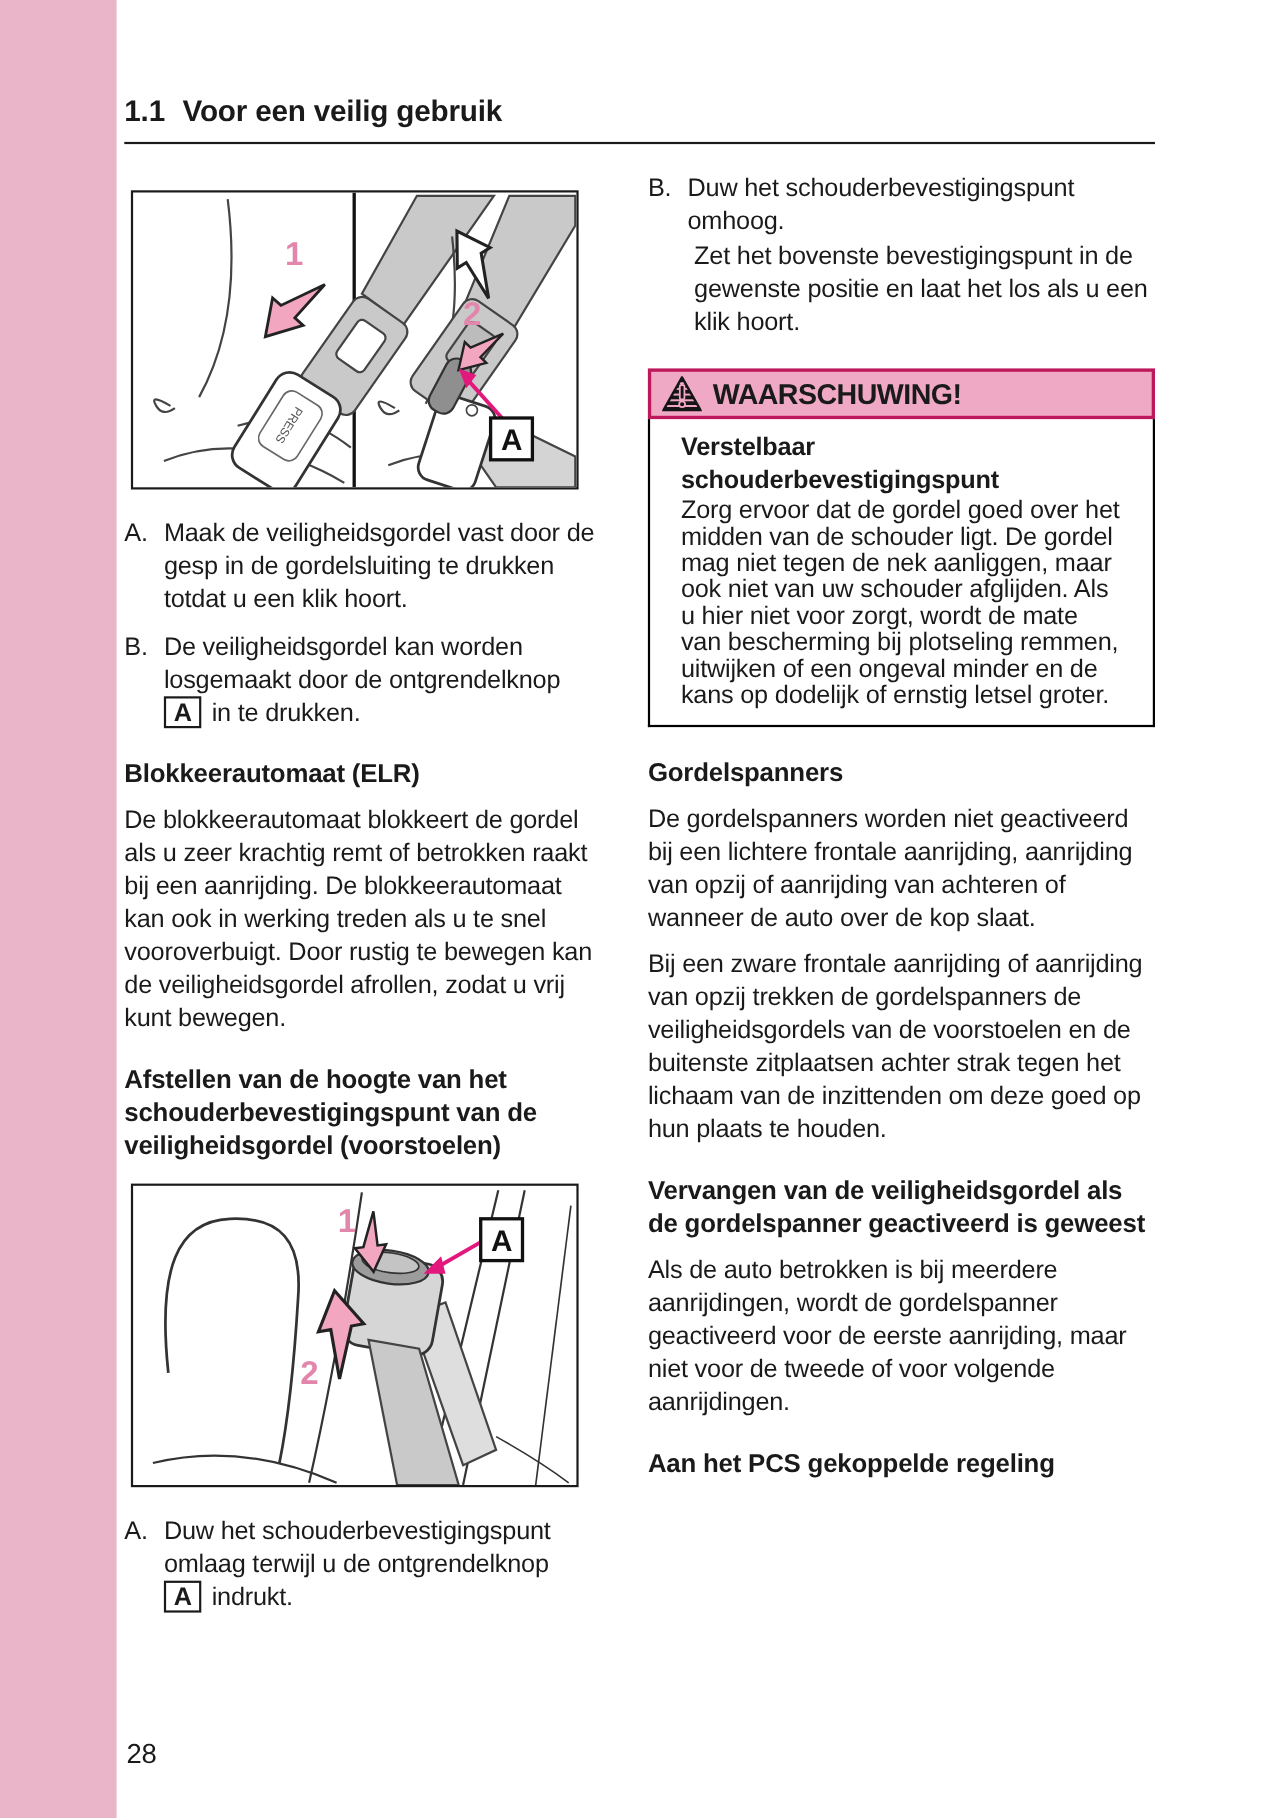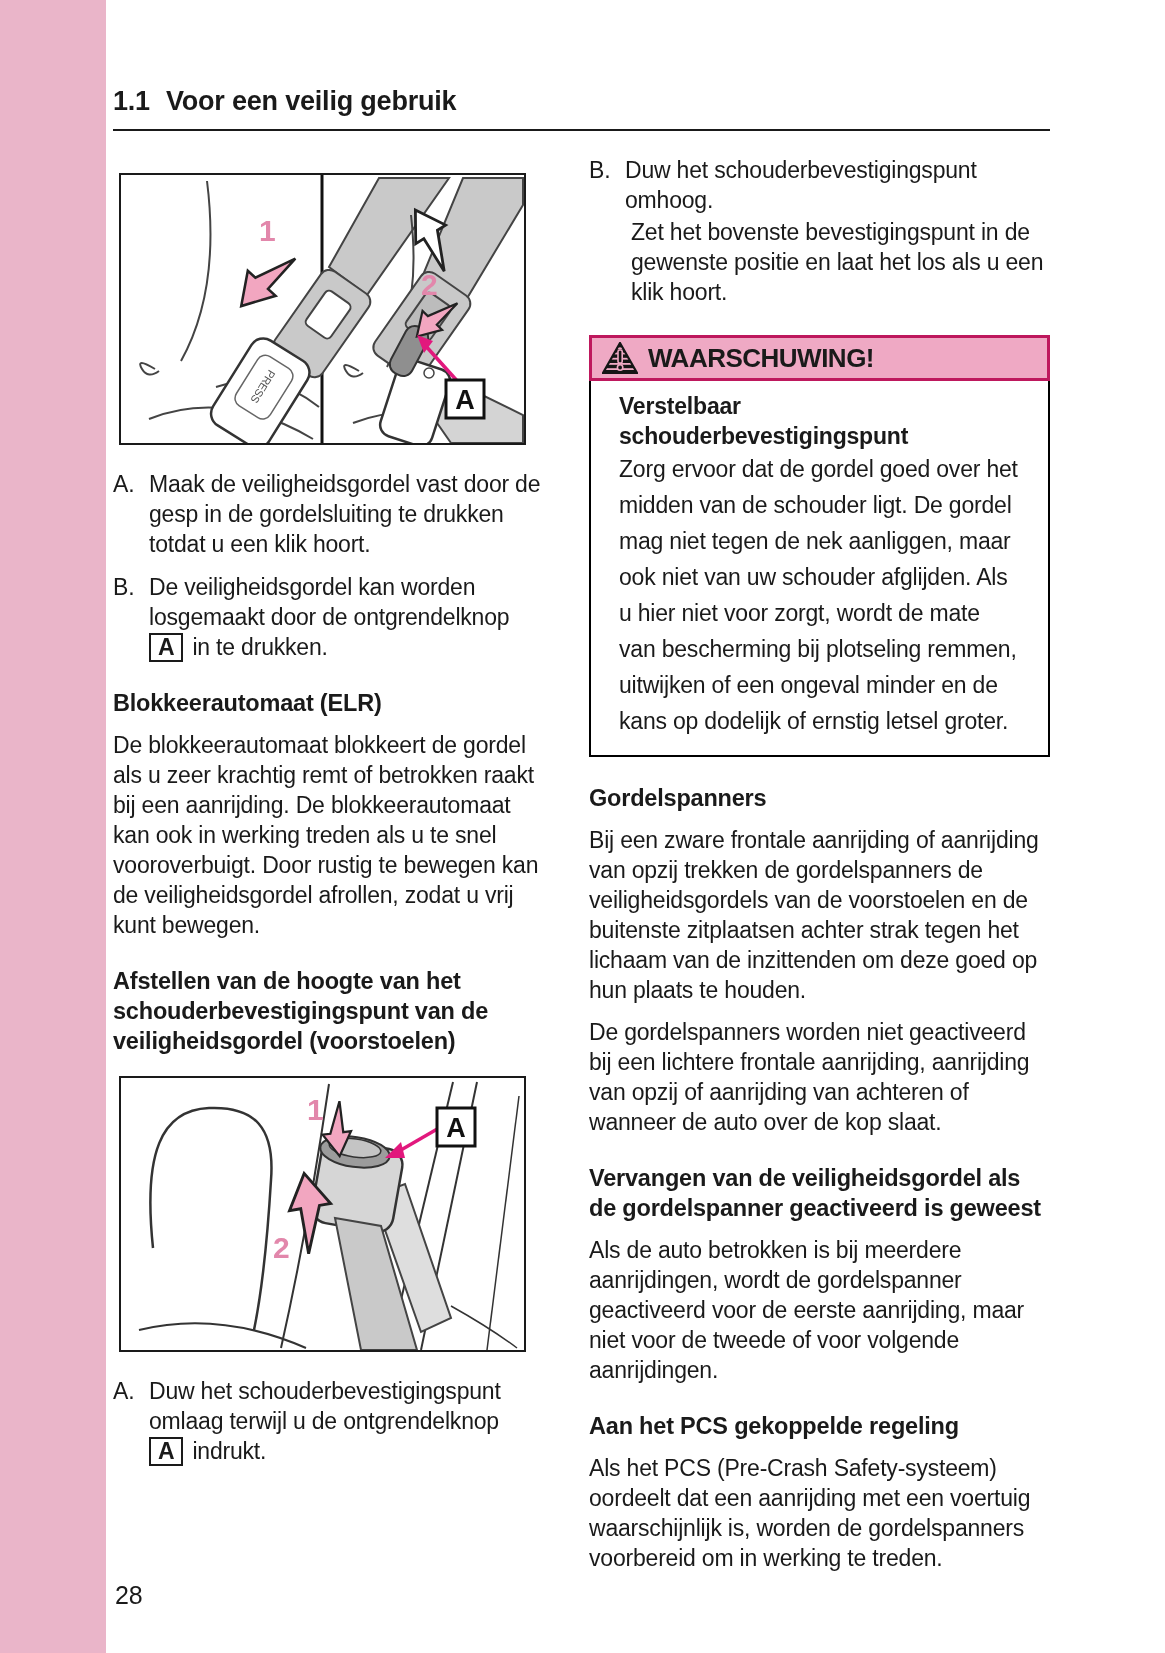--- a/index.html
+++ b/index.html
@@ -44,21 +44,21 @@
 
   .warning-box { margin-top:28px; }
   .warn-header {
     display:flex; align-items:center; gap:10px;
     background:#efa9c4; border:3px solid #be185d;
     height:40px; padding:0 10px;
   }
   .warn-title { font-size:26px; font-weight:bold; letter-spacing:-0.5px; }
   .warn-body { border:2px solid #000; border-top:none; padding:6px 28px 12px; }
   .warn-sub { font-size:23px; font-weight:bold; line-height:30px; margin:4px 0 0; max-width:310px; }
-  .warn-text { font-size:23px; line-height:36px; margin:0 0 4px; }
+  .warn-text { font-size:23px; line-height:24px; margin:0 0 4px; }
 
   .page-num { position:absolute; left:115px; top:1581px; font-size:25px; font-weight:normal; }
 </style>
 </head>
 <body>
 
 <div class="page">
   <div class="stripe"></div>
 
   <div class="content">
@@ -239,26 +239,25 @@
             </svg>
             <span class="warn-title">WAARSCHUWING!</span>
           </div>
           <div class="warn-body">
             <div class="warn-sub">Verstelbaar schouderbevestigingspunt</div>
             <p class="warn-text">Zorg ervoor dat de gordel goed over het midden van de schouder ligt. De gordel mag niet tegen de nek aanliggen, maar ook niet van uw schouder afglijden. Als u hier niet voor zorgt, wordt de mate van bescherming bij plotseling remmen, uitwijken of een ongeval minder en de kans op dodelijk of ernstig letsel groter.</p>
           </div>
         </div>
 
         <h3 class="section">Gordelspanners</h3>
+        <p class="body">De gordelspanners worden niet geactiveerd bij een lichtere frontale aanrijding, aanrijding van opzij of aanrijding van achteren of wanneer de auto over de kop slaat.</p>
         <p class="body">Bij een zware frontale aanrijding of aanrijding van opzij trekken de gordelspanners de veiligheidsgordels van de voorstoelen en de buitenste zitplaatsen achter strak tegen het lichaam van de inzittenden om deze goed op hun plaats te houden.</p>
-        <p class="body">De gordelspanners worden niet geactiveerd bij een lichtere frontale aanrijding, aanrijding van opzij of aanrijding van achteren of wanneer de auto over de kop slaat.</p>
 
         <h3 class="section">Vervangen van de veiligheidsgordel als de gordelspanner geactiveerd is geweest</h3>
         <p class="body">Als de auto betrokken is bij meerdere aanrijdingen, wordt de gordelspanner geactiveerd voor de eerste aanrijding, maar niet voor de tweede of voor volgende aanrijdingen.</p>
 
         <h3 class="section">Aan het PCS gekoppelde regeling</h3>
-        <p class="body">Als het PCS (Pre-Crash Safety-systeem) oordeelt dat een aanrijding met een voertuig waarschijnlijk is, worden de gordelspanners voorbereid om in werking te treden.</p>
       </div>
     </div>
   </div>
 
   <div class="page-num">28</div>
 </div>
 
 </body></html>

